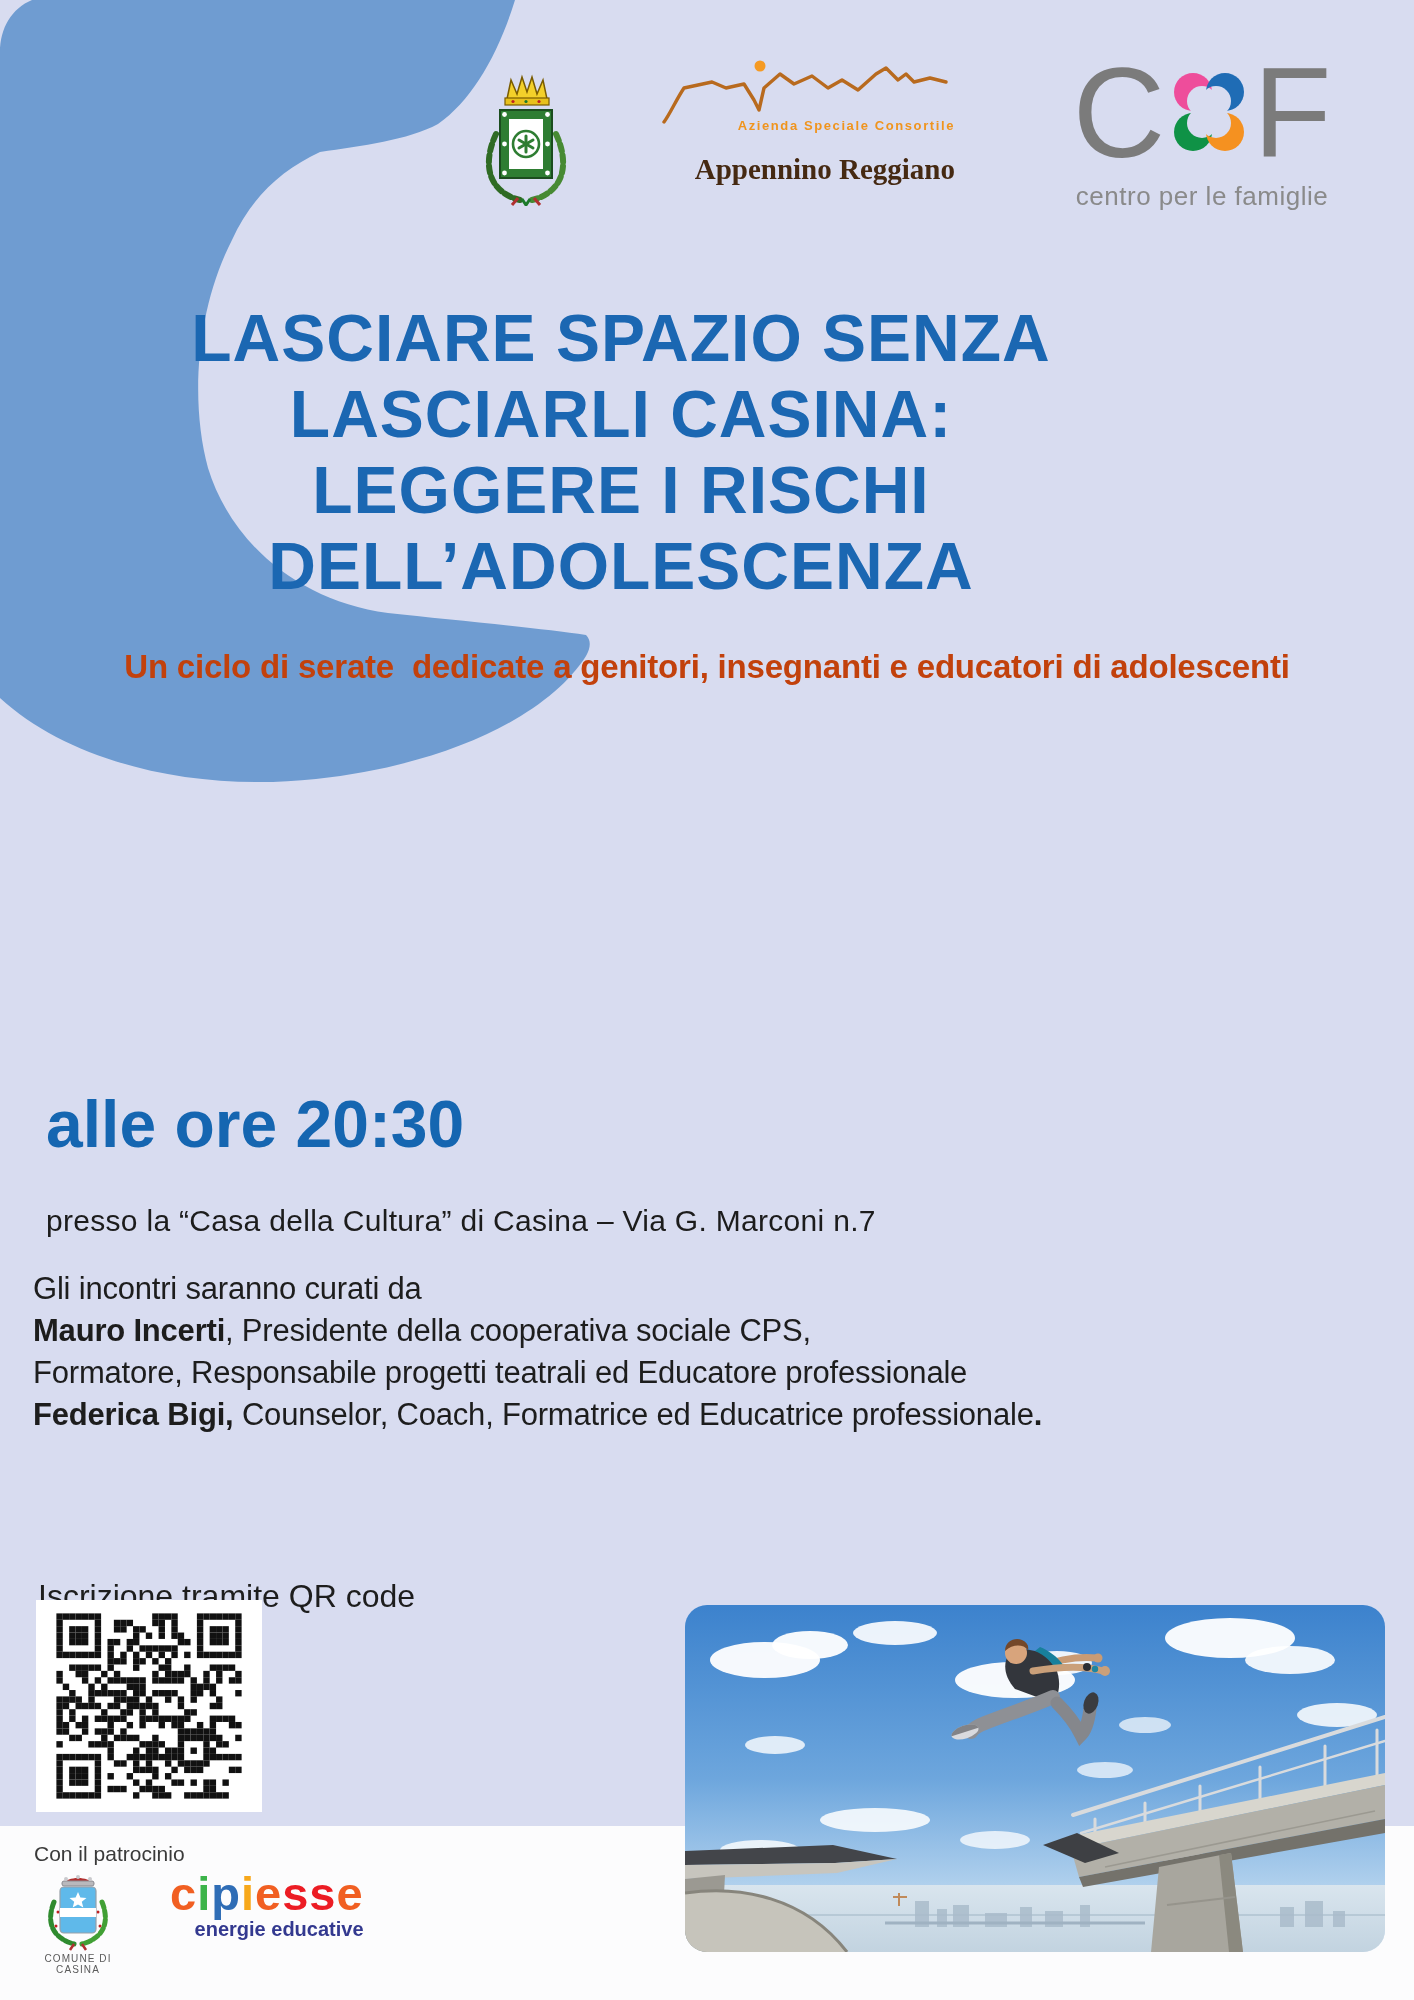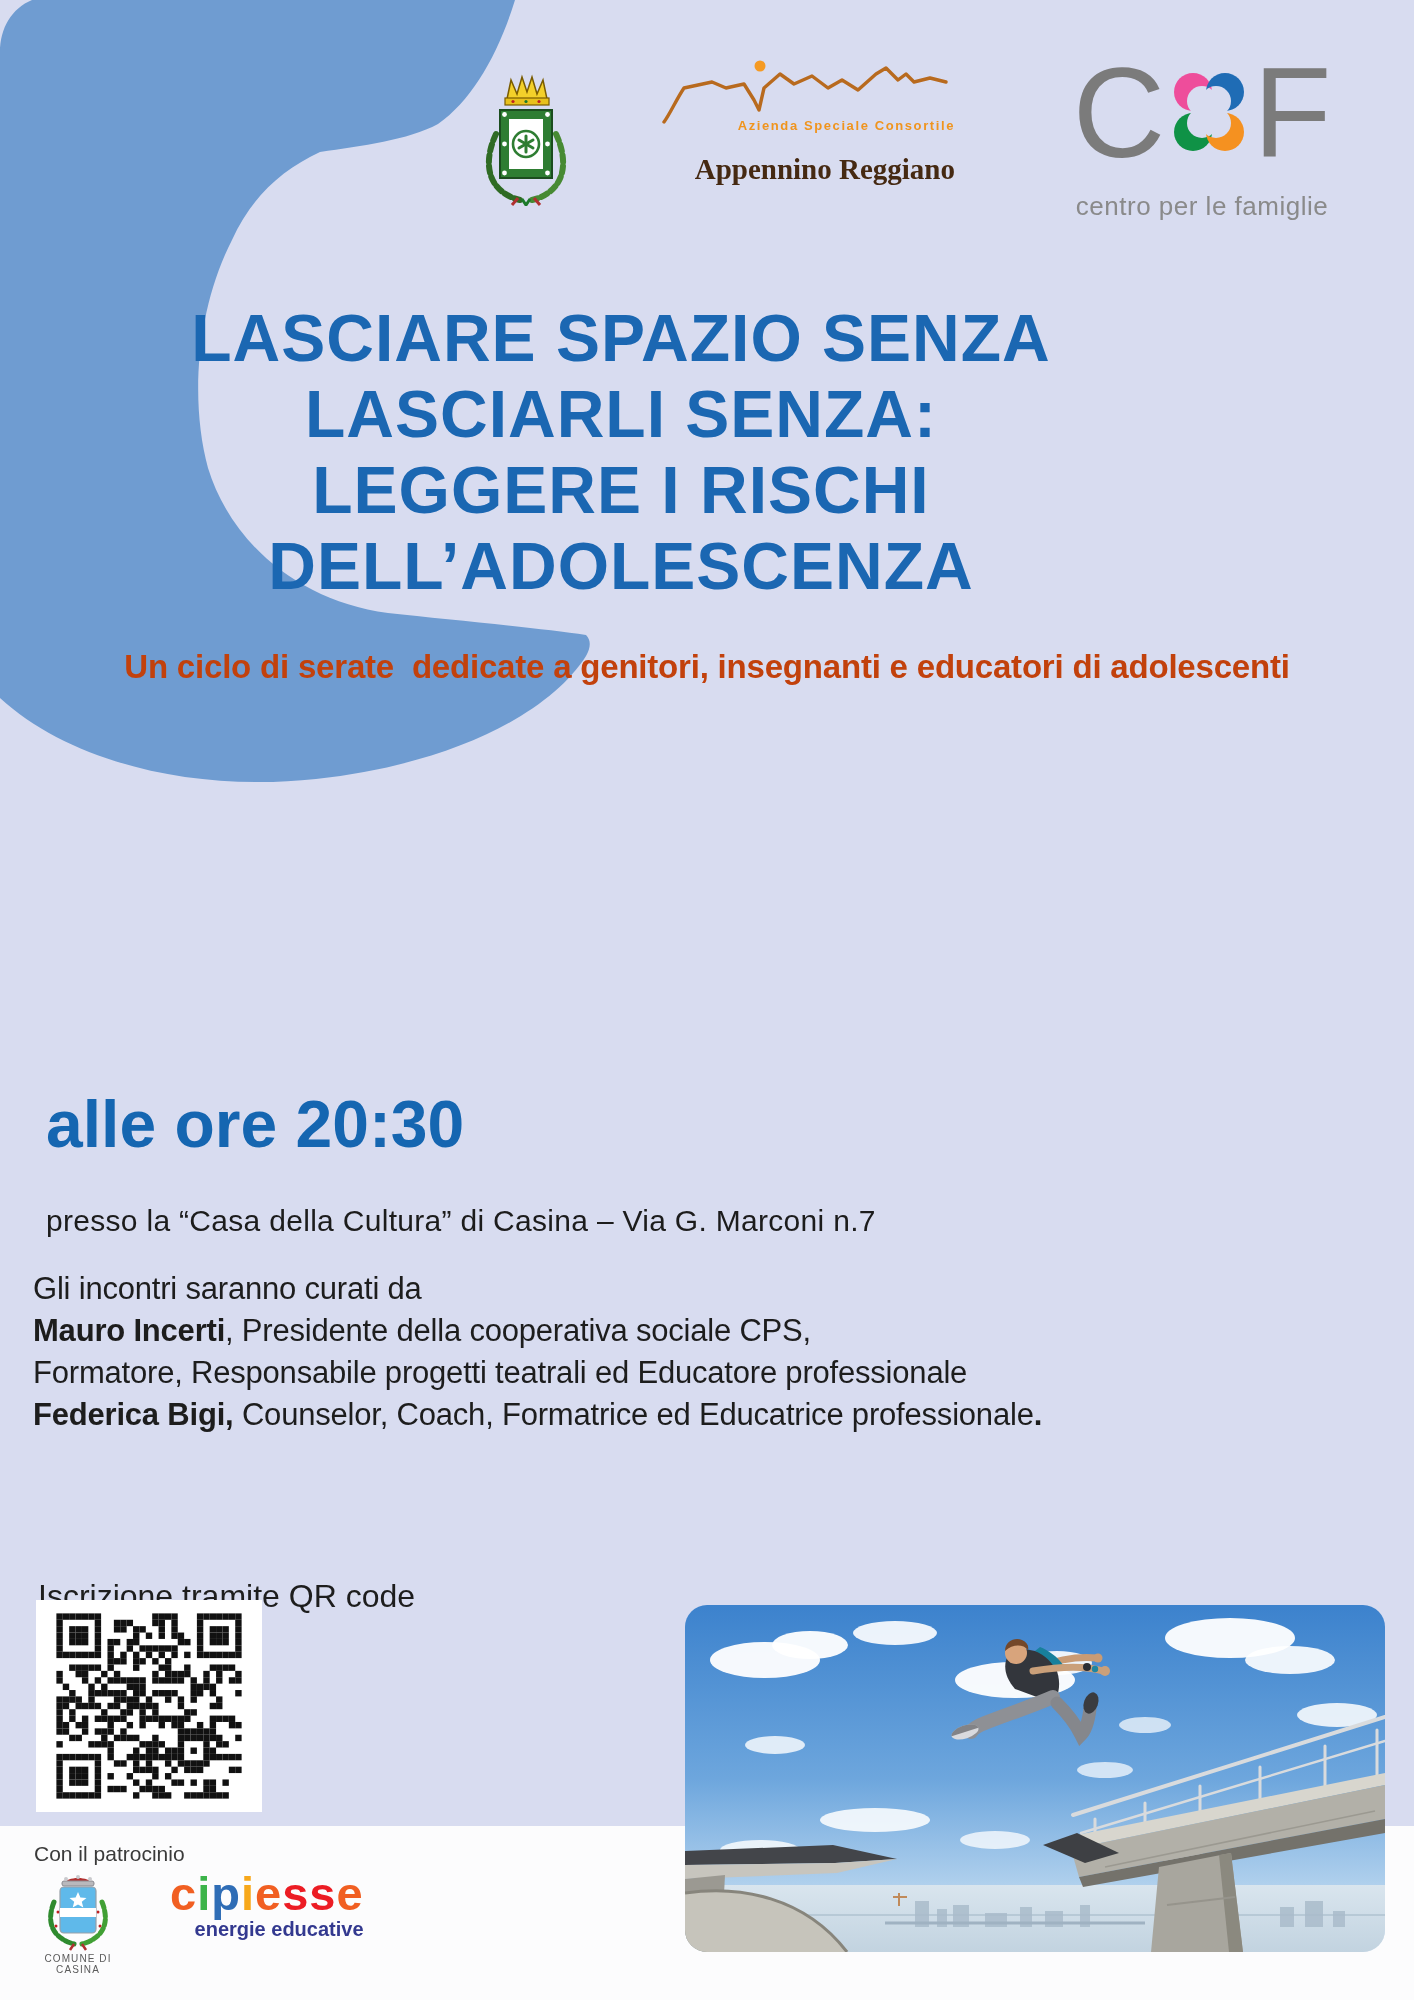--- a/index.html
+++ b/index.html
@@ -19,21 +19,21 @@
 
   
   .crest-top{left:478px;top:72px;width:96px;height:134px;}
   .appennino{left:655px;top:52px;width:300px;text-align:right;}
   .appennino .ridge{margin:0 auto;}
   .app-line1{font-size:13px;font-weight:bold;letter-spacing:1.6px;color:#f0941d;margin-top:-12px;}
   .app-line2{font-family:"Liberation Serif",serif;font-size:29px;font-weight:bold;color:#452912;margin-top:20px;}
   .cf-logo{left:1052px;top:58px;width:300px;text-align:center;}
   .cf-row{display:flex;align-items:center;justify-content:center;gap:4px;}
   .cf-letter{font-size:128px;line-height:110px;color:#7b7b7b;font-weight:400;}
-  .cf-tagline{font-size:26px;color:#8a8a8a;letter-spacing:.5px;margin-top:23px;}
+  .cf-tagline{font-size:26px;color:#8a8a8a;letter-spacing:.5px;margin-top:13px;}
 
   
   .title{left:0;top:300px;width:1242px;text-align:center;color:#1b67b2;
          font-weight:bold;font-size:66px;line-height:76px;letter-spacing:1px;}
   .subtitle{left:0;top:648px;width:1414px;text-align:center;color:#c2410c;
          font-weight:bold;font-size:33px;letter-spacing:-.2px;}
 
   
   .dates{left:58px;top:800px;font-weight:bold;font-size:62px;line-height:93px;color:#121212;}
   .time{left:46px;top:1086px;font-weight:bold;font-size:66px;color:#1566b1;}
@@ -150,21 +150,21 @@
         <circle cx="24" cy="62" r="19" fill="#0f9246" mask="url(#m3)"></circle>
         <circle cx="56" cy="62" r="19" fill="#f59120" mask="url(#m4)"></circle>
       </svg>
       <span class="cf-letter">F</span>
     </div>
     <div class="cf-tagline">centro per le famiglie</div>
   </div>
 
   <div class="abs title">
     <div>LASCIARE SPAZIO SENZA</div>
-    <div>LASCIARLI SENZA:</div>
+    <div>LASCIARLI CASINA:</div>
     <div>LEGGERE I RISCHI</div>
     <div>DELL’ADOLESCENZA</div>
   </div>
   <div class="abs subtitle">Un ciclo di serate&nbsp; dedicate a genitori, insegnanti e educatori di adolescenti</div>
 
   <div class="abs time">alle ore 20:30</div>
   <div class="abs venue">presso la “Casa della Cultura” di Casina – Via G. Marconi n.7</div>
 
   <div class="abs speakers">
     <div>Gli incontri saranno curati da</div>

